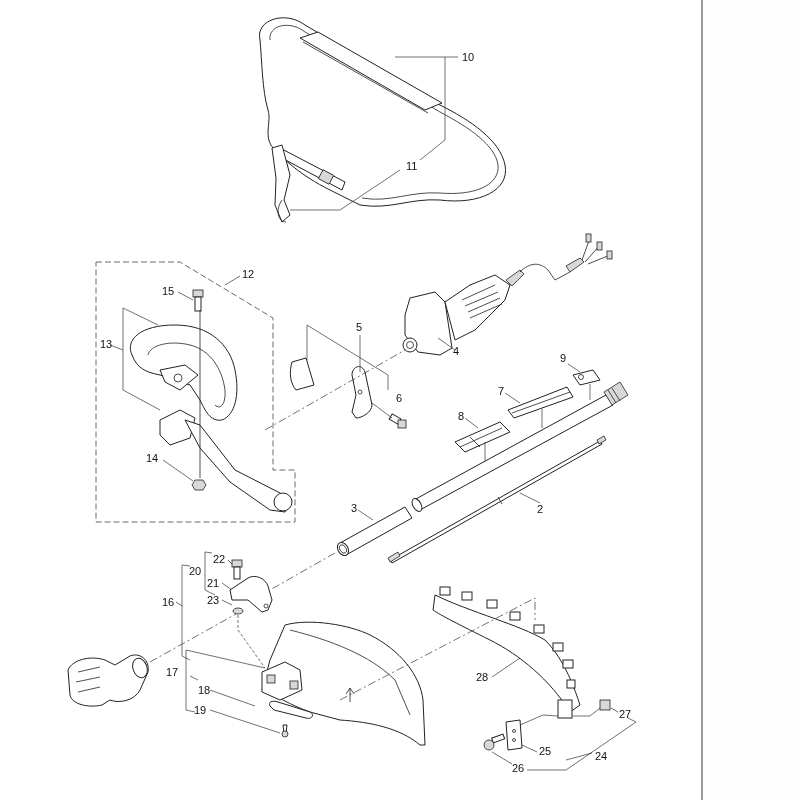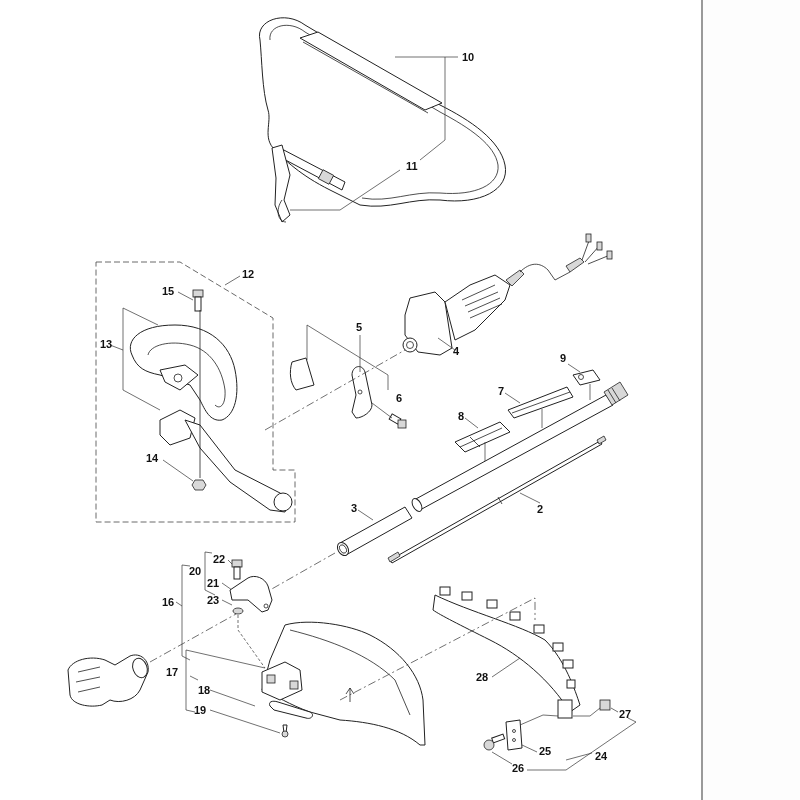--- a/index.html
+++ b/index.html
@@ -1,18 +1,18 @@
 <!DOCTYPE html>
 <html><head>
 <meta charset="utf-8">
 <style>
   html, body { margin:0; padding:0; }
   body { width:800px; height:800px; background:#ffffff; position:relative; overflow:hidden;
          font-family:"Liberation Sans", sans-serif; }
-  .stage { position:absolute; left:0; top:0; width:731px; height:800px;font-weight:bold; }
+  .stage { position:absolute; left:0; top:0; width:731px; height:800px; }
   .rightpane { position:absolute; left:703px; top:0; width:97px; height:800px; background:#fdfdfd; }
   .divider { position:absolute; left:701px; top:0; width:2px; height:800px; background:#9a9a9a; }
   svg text { font-family:"Liberation Sans", sans-serif; font-size:11px; fill:#111; }
   .part { fill:#fff; stroke:#222; stroke-width:1; }
   .thin { fill:none; stroke:#222; stroke-width:0.8; }
   .lead { fill:none; stroke:#333; stroke-width:0.7; }
   .dash { fill:none; stroke:#444; stroke-width:0.8; stroke-dasharray:6 3; }
   .grey { fill:#d8d8d8; stroke:#222; stroke-width:0.8; }
 </style>
 </head>

